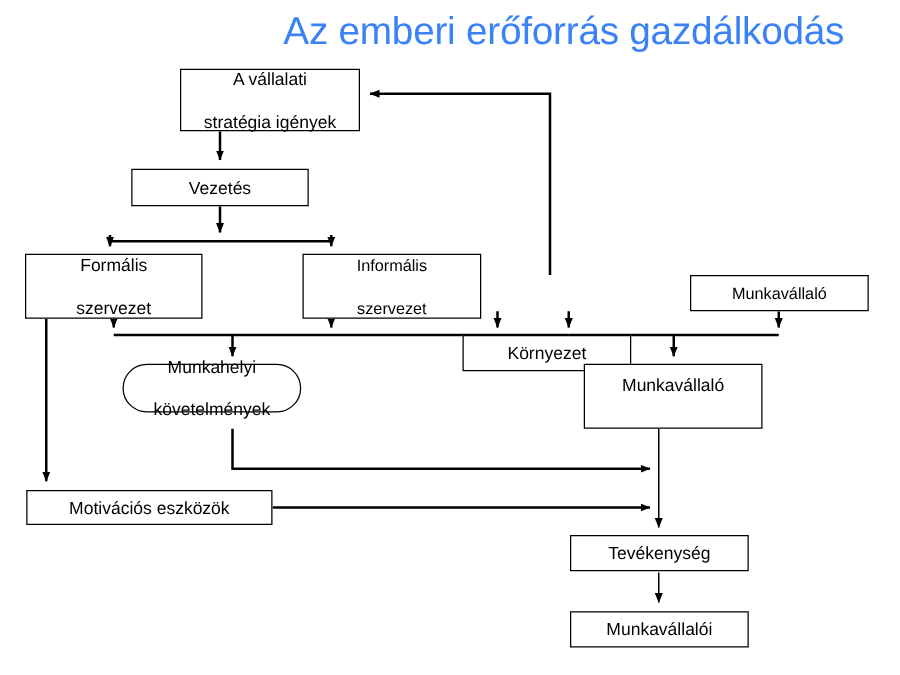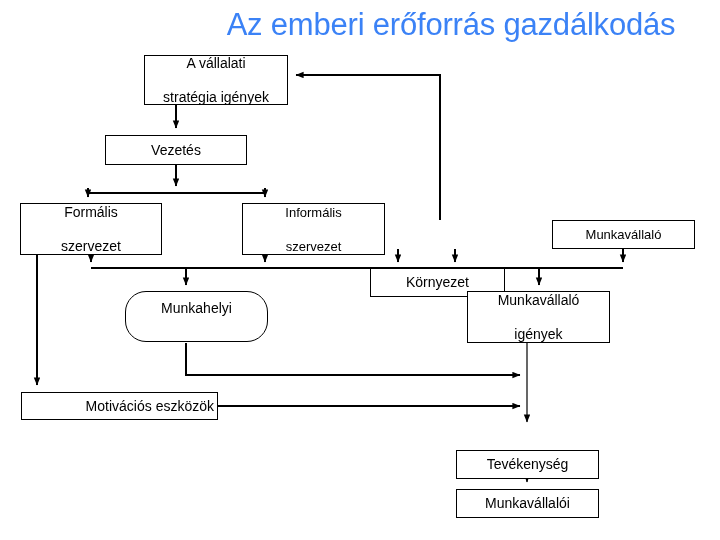--- a/index.html
+++ b/index.html
@@ -150,38 +150,38 @@
   </div>
 
   <div class="node" style="left:370px;top:220px;width:135px;height:29px;margin-top:48px;">
     <span>Környezet</span>
   </div>
 
   <div class="node" style="left:552px;top:220px;width:143px;height:29px;font-size:13px;">
     <span>Munkavállaló</span>
   </div>
 
-  <div class="node" style="left:125px;top:291px;width:143px;height:51px;border-radius:21px;">
+  <div class="node" style="left:98px;top:291px;width:143px;height:39px;border-radius:21px;">
     <span>
       <span>Munkahelyi</span><br>
+      <span>követelmények</span>
     </span>
   </div>
 
   <div class="node" style="left:467px;top:291px;width:143px;height:52px;">
     <span>
       <span>Munkavállaló</span><br>
-      <span>igények</span>
     </span>
   </div>
 
-  <div class="node" style="left:21px;top:392px;width:197px;height:28px;text-align:right;">
+  <div class="node" style="left:21px;top:392px;width:197px;height:28px;">
     <span>Motivációs eszközök</span>
   </div>
 
-  <div class="node" style="left:456px;top:450px;width:143px;height:29px;">
+  <div class="node" style="left:456px;top:428px;width:143px;height:29px;">
     <span>Tevékenység</span>
   </div>
 
   <div class="node" style="left:456px;top:489px;width:143px;height:29px;">
     <span>Munkavállalói</span>
   </div>
 
 </div>
 
 </body></html>

